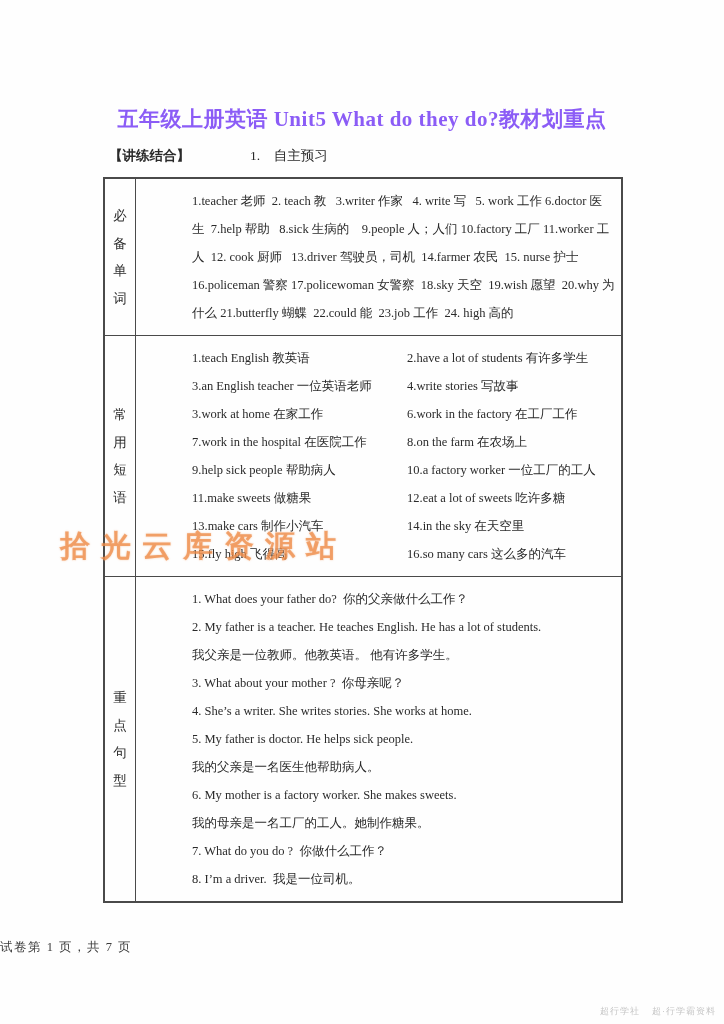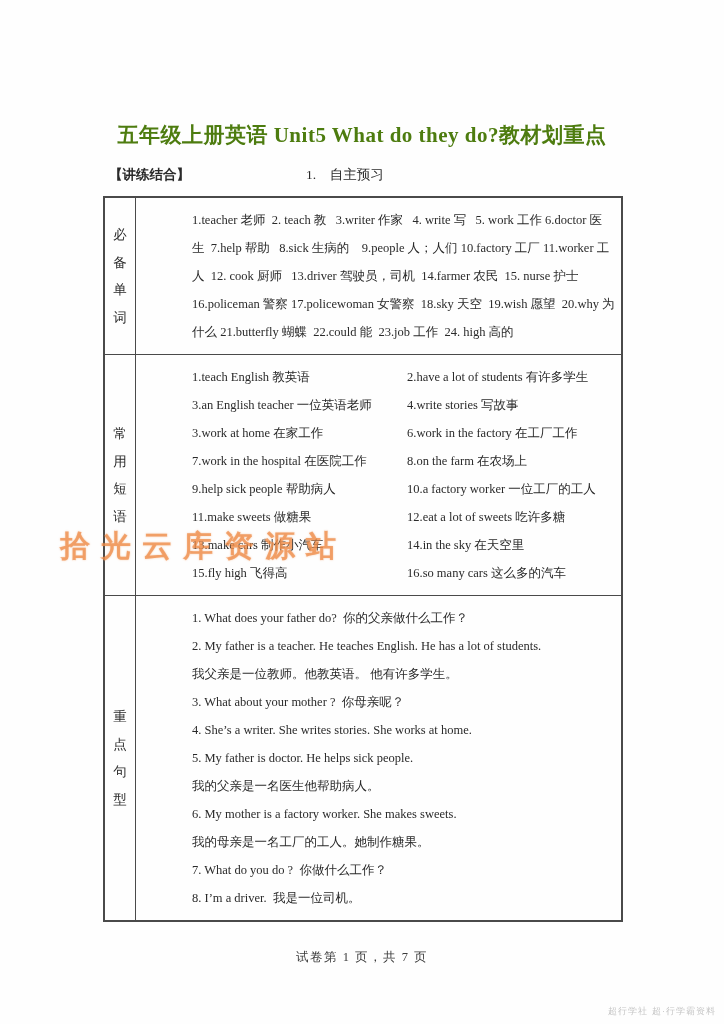--- a/index.html
+++ b/index.html
@@ -6,40 +6,40 @@
   body{
     width:724px;height:1024px;
     background:#fefefe;
     position:relative;
     overflow:hidden;
     font-family:"Liberation Serif","DejaVu Serif",serif;
     color:#2a2a2a;
     -webkit-font-smoothing:antialiased;
   }
   .title{
-    margin:16px;
+    margin:0;
     padding-top:104px;
     text-align:center;
     font-size:21px;
     line-height:30px;
     font-weight:700;
-    color:#4d7c0f;
+    color:#8b5cf6;
     letter-spacing:0.5px;
     font-family:"Liberation Serif","DejaVu Serif",serif;
   }
   .subrow{
     width:520px;
     margin:13px 0 0 103px;
     display:flex;
     align-items:baseline;
     font-size:13.5px;
     height:18px;
   }
   .subrow .tag{margin-left:6px;font-weight:600;white-space:pre;}
-  .subrow .step{margin-left:116px;white-space:pre;}
+  .subrow .step{margin-left:60px;white-space:pre;}
   .sheet-table{
     box-sizing:border-box;
     margin:12px 0 0 103px;
     width:520px;
     border:2px solid #4a4a4a;
     background:transparent;
   }
   .trow{display:flex;}
   .trow + .trow{border-top:1.5px solid #4a4a4a;}
   .vlabel{
@@ -59,22 +59,22 @@
     flex:1;
     padding:8px 4px 8px 12px;
     font-size:12.5px;
     line-height:28px;
     overflow:hidden;
   }
   .line{white-space:pre;margin-left:44px;}
   .col1{display:inline-block;width:215px;white-space:pre;vertical-align:top;}
   .col2{white-space:pre;}
   .footer{
-    text-align:center;
-    margin-top:27px;
+    text-align:left;
+    margin-top:36px;
     font-size:12.5px;
     color:#3b3b3b;
     letter-spacing:1.5px;
   }
   .wm-site{
     position:absolute;
     left:60px;
     top:526px;
     font-size:30px;
     font-weight:700;
@@ -84,21 +84,21 @@
     font-family:"Liberation Sans","DejaVu Sans",sans-serif;
     z-index:5;
     pointer-events:none;
     white-space:pre;
   }
   .wm-corner{
     position:absolute;
     right:8px;
     bottom:6px;
     display:flex;
-    gap:4px;
+    gap:12px;
     font-size:9px;
     color:#c6c6c6;
     font-family:"Liberation Sans","DejaVu Sans",sans-serif;
     letter-spacing:1px;
   }
 </style>
 </head>
 <body>
 
 <div>

